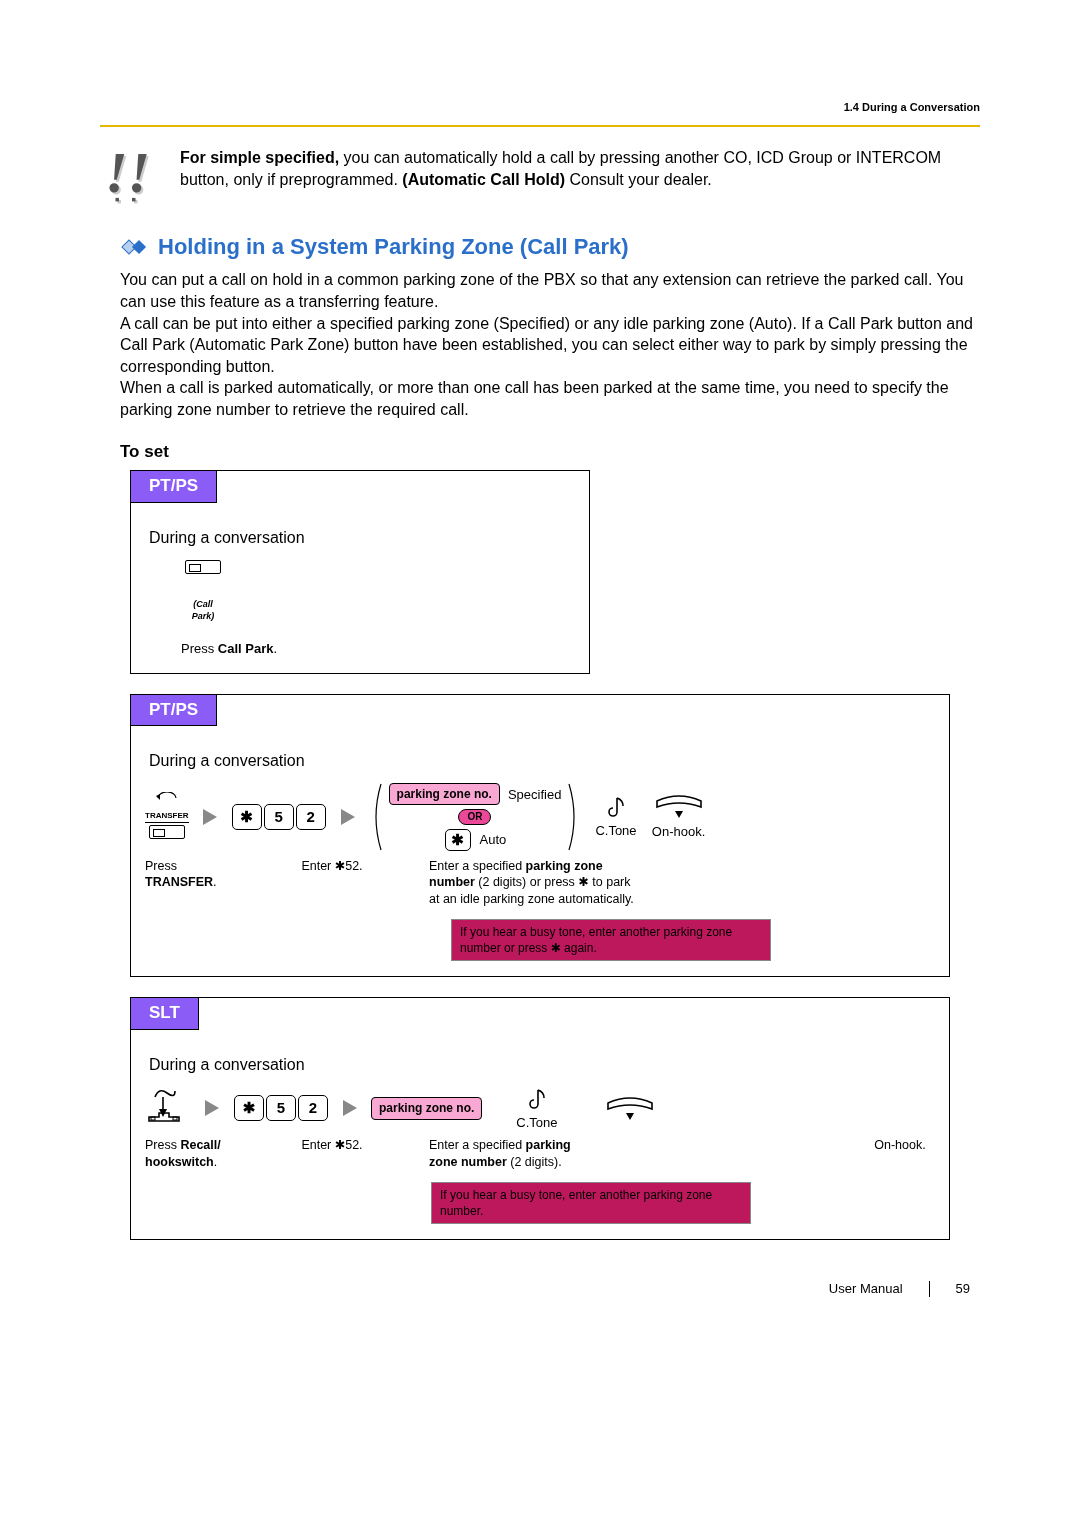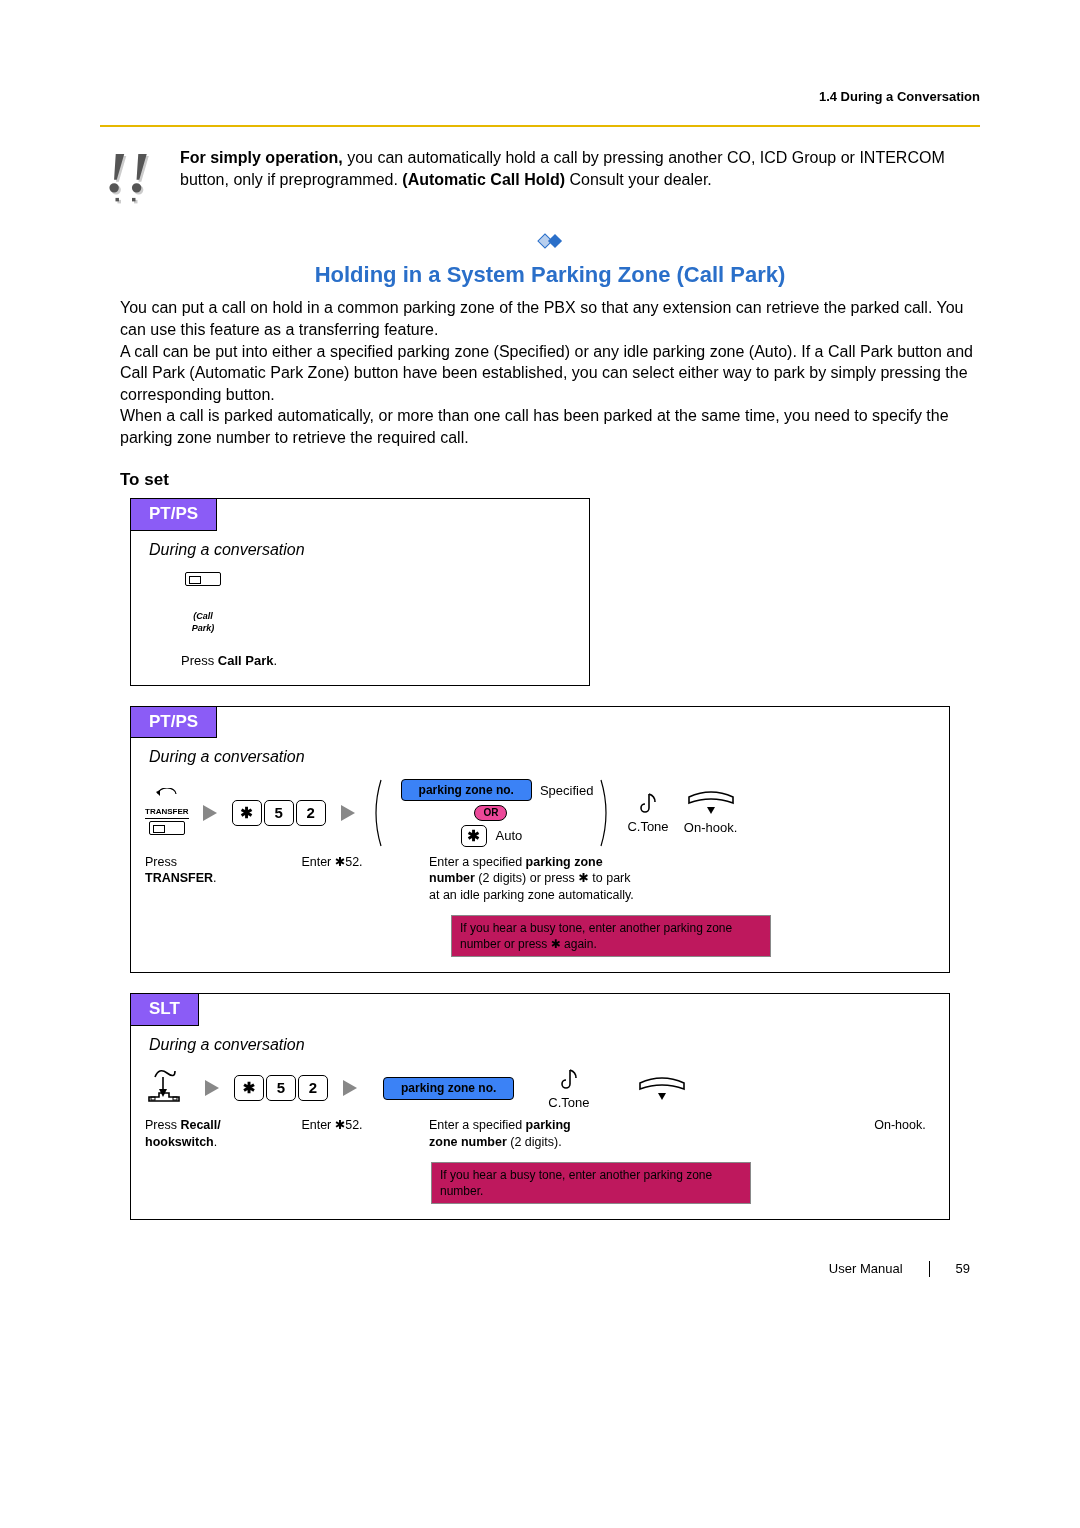--- a/index.html
+++ b/index.html
@@ -11,24 +11,24 @@
     color: #000;
     font-size: 16px;
     line-height: 1.35;
   }
   .page {
     padding: 100px 100px 40px 100px;
     position: relative;
   }
   .header-right {
     position: absolute;
-    top: 88px;
+    top: 100px;
     right: 100px;
     font-weight: bold;
-    font-size: 13px;
+    font-size: 11px;
   }
   .yellow-rule {
     border: none;
     border-top: 2px solid #e6b800;
     margin: 25px 0 20px 0;
   }
   .intro-row {
     display: flex;
     align-items: flex-start;
     gap: 25px;
@@ -54,21 +54,20 @@
   }
   .intro-text { flex: 1; }
   h2.section-title {
     color: #2a6fc9;
     font-size: 22px;
     margin: 10px 0 8px 0;
     display: flex;
     align-items: center;
     gap: 10px;
     padding-left: 20px;
-    flex-direction: column;
   }
   .diamond-pair svg { display:block; }
   .desc { margin: 5px 0 20px 20px; }
   h3.subhead {
     font-size: 17px;
     margin: 10px 0 6px 20px;
     font-weight: bold;
   }
   .panel {
     border: 1px solid #000;
@@ -80,22 +79,21 @@
     display: inline-block;
     background: #8b5cf6;
     color: #fff;
     font-weight: bold;
     padding: 4px 18px;
     font-size: 17px;
     border-right: 1px solid #000;
     border-bottom: 1px solid #000;
   }
   .context-line {
-    font-style: italic;
-    margin: 8px 0 10px 18px;
+    margin: 24px 0 10px 18px;
     font-size: 16px;
   }
   .flow {
     display: flex;
     align-items: center;
     gap: 14px;
     flex-wrap: nowrap;
     padding: 0 14px;
   }
   .step {
@@ -120,26 +118,25 @@
     border-radius: 5px;
     margin: 0 1px;
     font-weight: bold;
     font-size: 15px;
     background: #fff;
     padding: 0 4px;
   }
   .pillbox {
     border: 1.5px solid #000;
     border-radius: 4px;
-    padding: 2px 17px;
+    padding: 2px 7px;
     font-size: 12px;
     font-weight: bold;
-    background: #3b82f6;
+    background: #f9a8d4;
     white-space: nowrap;
-    margin-left: 12px;
   }
   .or-pill {
     border: 1.5px solid #000;
     border-radius: 10px;
     padding: 0 8px;
     font-size: 10px;
     font-weight: bold;
     background: #ec4899;
     display: inline-block;
   }
@@ -225,21 +222,21 @@
 
 <div class="page">
   <div class="header-right">1.4 During a Conversation</div>
   <hr class="yellow-rule">
 
   <div class="intro-row">
     <div class="exclaim">
       !!<span class="exclaim-dots">▪ ▪</span>
     </div>
     <div class="intro-text">
-      <b>For simply operation,</b><span> you can automatically hold a call by pressing another CO, ICD Group or INTERCOM button, only if preprogrammed. </span><b>(Automatic Call Hold)</b><span> Consult your dealer.</span>
+      <b>For simple specified,</b><span> you can automatically hold a call by pressing another CO, ICD Group or INTERCOM button, only if preprogrammed. </span><b>(Automatic Call Hold)</b><span> Consult your dealer.</span>
     </div>
   </div>
 
   <h2 class="section-title">
     <span class="diamond-pair">
       <svg width="28" height="18">
           <g transform="rotate(45 9 9)">
             <rect x="4" y="4" width="10" height="10" fill="#b8cfee" stroke="#2a6fc9"></rect>
           </g>
           <g transform="translate(10,0) rotate(45 9 9)">

